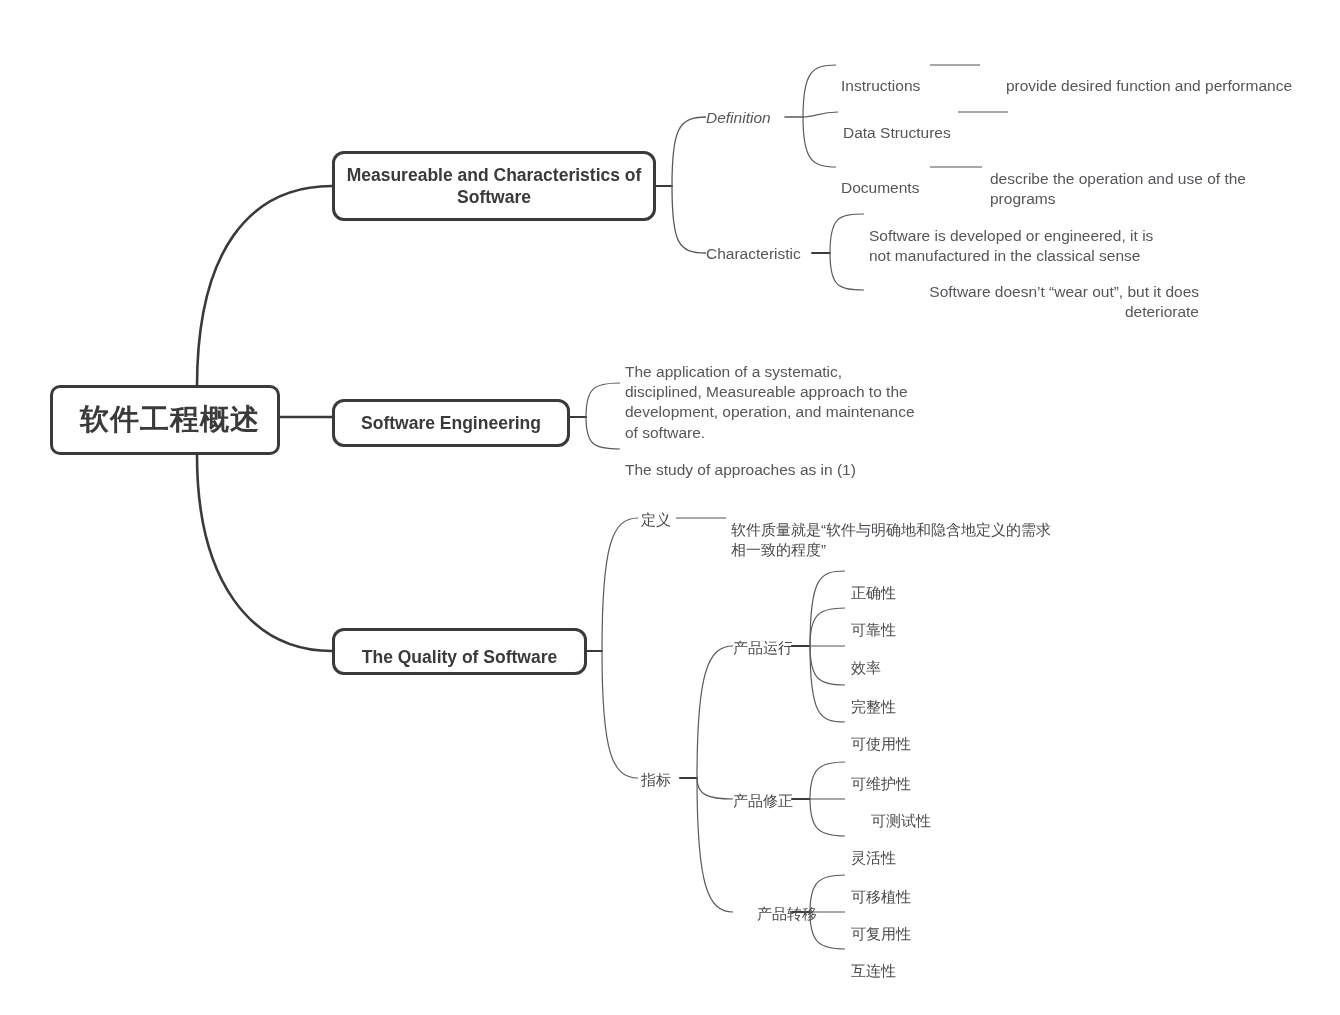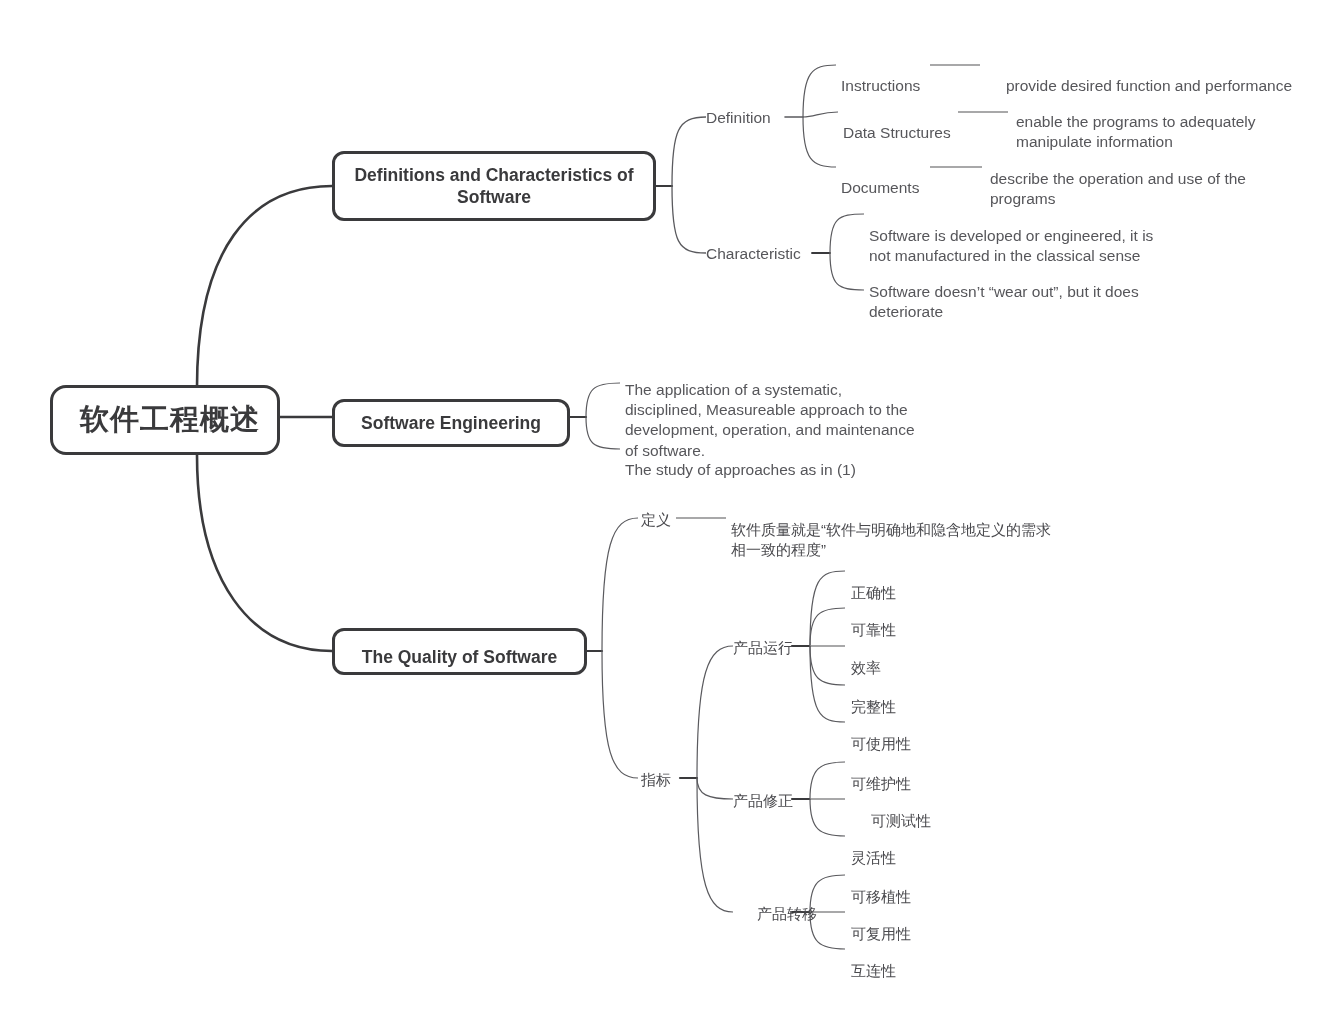--- a/index.html
+++ b/index.html
@@ -33,21 +33,21 @@
     text-align: center;
     color: #3a3a3c;
     font-weight: bold;
     line-height: 1.28;
     padding: 4px 10px;
   }
   .node-root {
     font-size: 29px;
     letter-spacing: 1px;
     border-width: 3px;
-    border-radius: 16px;
+    border-radius: 10px;
     padding-left: 20px;
   }
   .node-branch { font-size: 17.5px; }
   .leaf {
     position: absolute;
     color: #56565a;
     font-size: 15.5px;
     line-height: 1.30;
     white-space: pre-line;
   }
@@ -134,68 +134,64 @@
     <path d="M 810,912 C 810,881 820,875 845,875" fill="none" stroke="#5a5a5e" stroke-width="1.2"></path>
     <path d="M 810,912 L 845,912" stroke="#8b8b8d" stroke-width="1.6" fill="none"></path>
     <path d="M 810,912 C 810,943 820,949 845,949" fill="none" stroke="#5a5a5e" stroke-width="1.2"></path>
   </svg>
 
   <div class="node-box node-root" style="left:50px; top:385px; width:230px; height:70px;">
     <span>软件工程概述</span>
   </div>
 
   <div class="node-box node-branch" style="left:332px; top:151px; width:324px; height:70px;">
-    <span>Definitions and Characteristics
+    <span>Measureable and Characteristics
 of Software</span>
   </div>
 
-  <div class="mid" style="left:706px; top:108px;">
+  <div class="mid" style="left:706px; top:108px;font-style:italic;">
     <span>Definition</span>
   </div>
   <div class="mid" style="left:706px; top:244px;">
     <span>Characteristic</span>
   </div>
 
   <div class="leaf" style="left:841px; top:56px;">
     <span>Instructions</span>
   </div>
   <div class="leaf" style="left:989px; top:56px; width:320px;text-align:center;">
     <span>provide desired function and performance</span>
   </div>
 
   <div class="leaf" style="left:843px; top:103px;">
     <span>Data Structures</span>
-  </div>
-  <div class="leaf" style="left:1016px; top:92px; width:300px;">
-    <span>enable the programs to adequately
-manipulate information</span>
   </div>
 
   <div class="leaf" style="left:841px; top:158px;">
     <span>Documents</span>
   </div>
   <div class="leaf" style="left:869px; top:206px; width:330px;">
     <span>Software is developed or engineered, it is
 not manufactured in the classical sense</span>
   </div>
 
   <div class="leaf" style="left:990px; top:149px; width:290px;">
     <span>describe the operation and use of the
 programs</span>
   </div>
-  <div class="leaf" style="left:869px; top:262px; width:330px;">
+  <div class="leaf" style="left:869px; top:262px; width:330px;text-align:right;">
     <span>Software doesn’t “wear out”, but it does
 deteriorate</span>
   </div>
 
   <div class="node-box node-branch" style="left:332px; top:393px; width:238px; height:48px;margin-top:6px;">
     <span>Software Engineering</span>
   </div>
 
-  <div class="leaf" style="left:625px; top:360px; width:310px;">
+  <div class="leaf" style="left:625px; top:342px; width:310px;">
     <span>The application of a systematic,
 disciplined,  Measureable approach to the
 development, operation, and maintenance
 of software.</span>
   </div>
   <div class="leaf" style="left:625px; top:440px; width:310px;">
     <span>The study of approaches as in (1)</span>
   </div>
 
   <div class="node-box node-branch" style="left:332px; top:628px; width:255px; height:47px;align-items:flex-end;">

